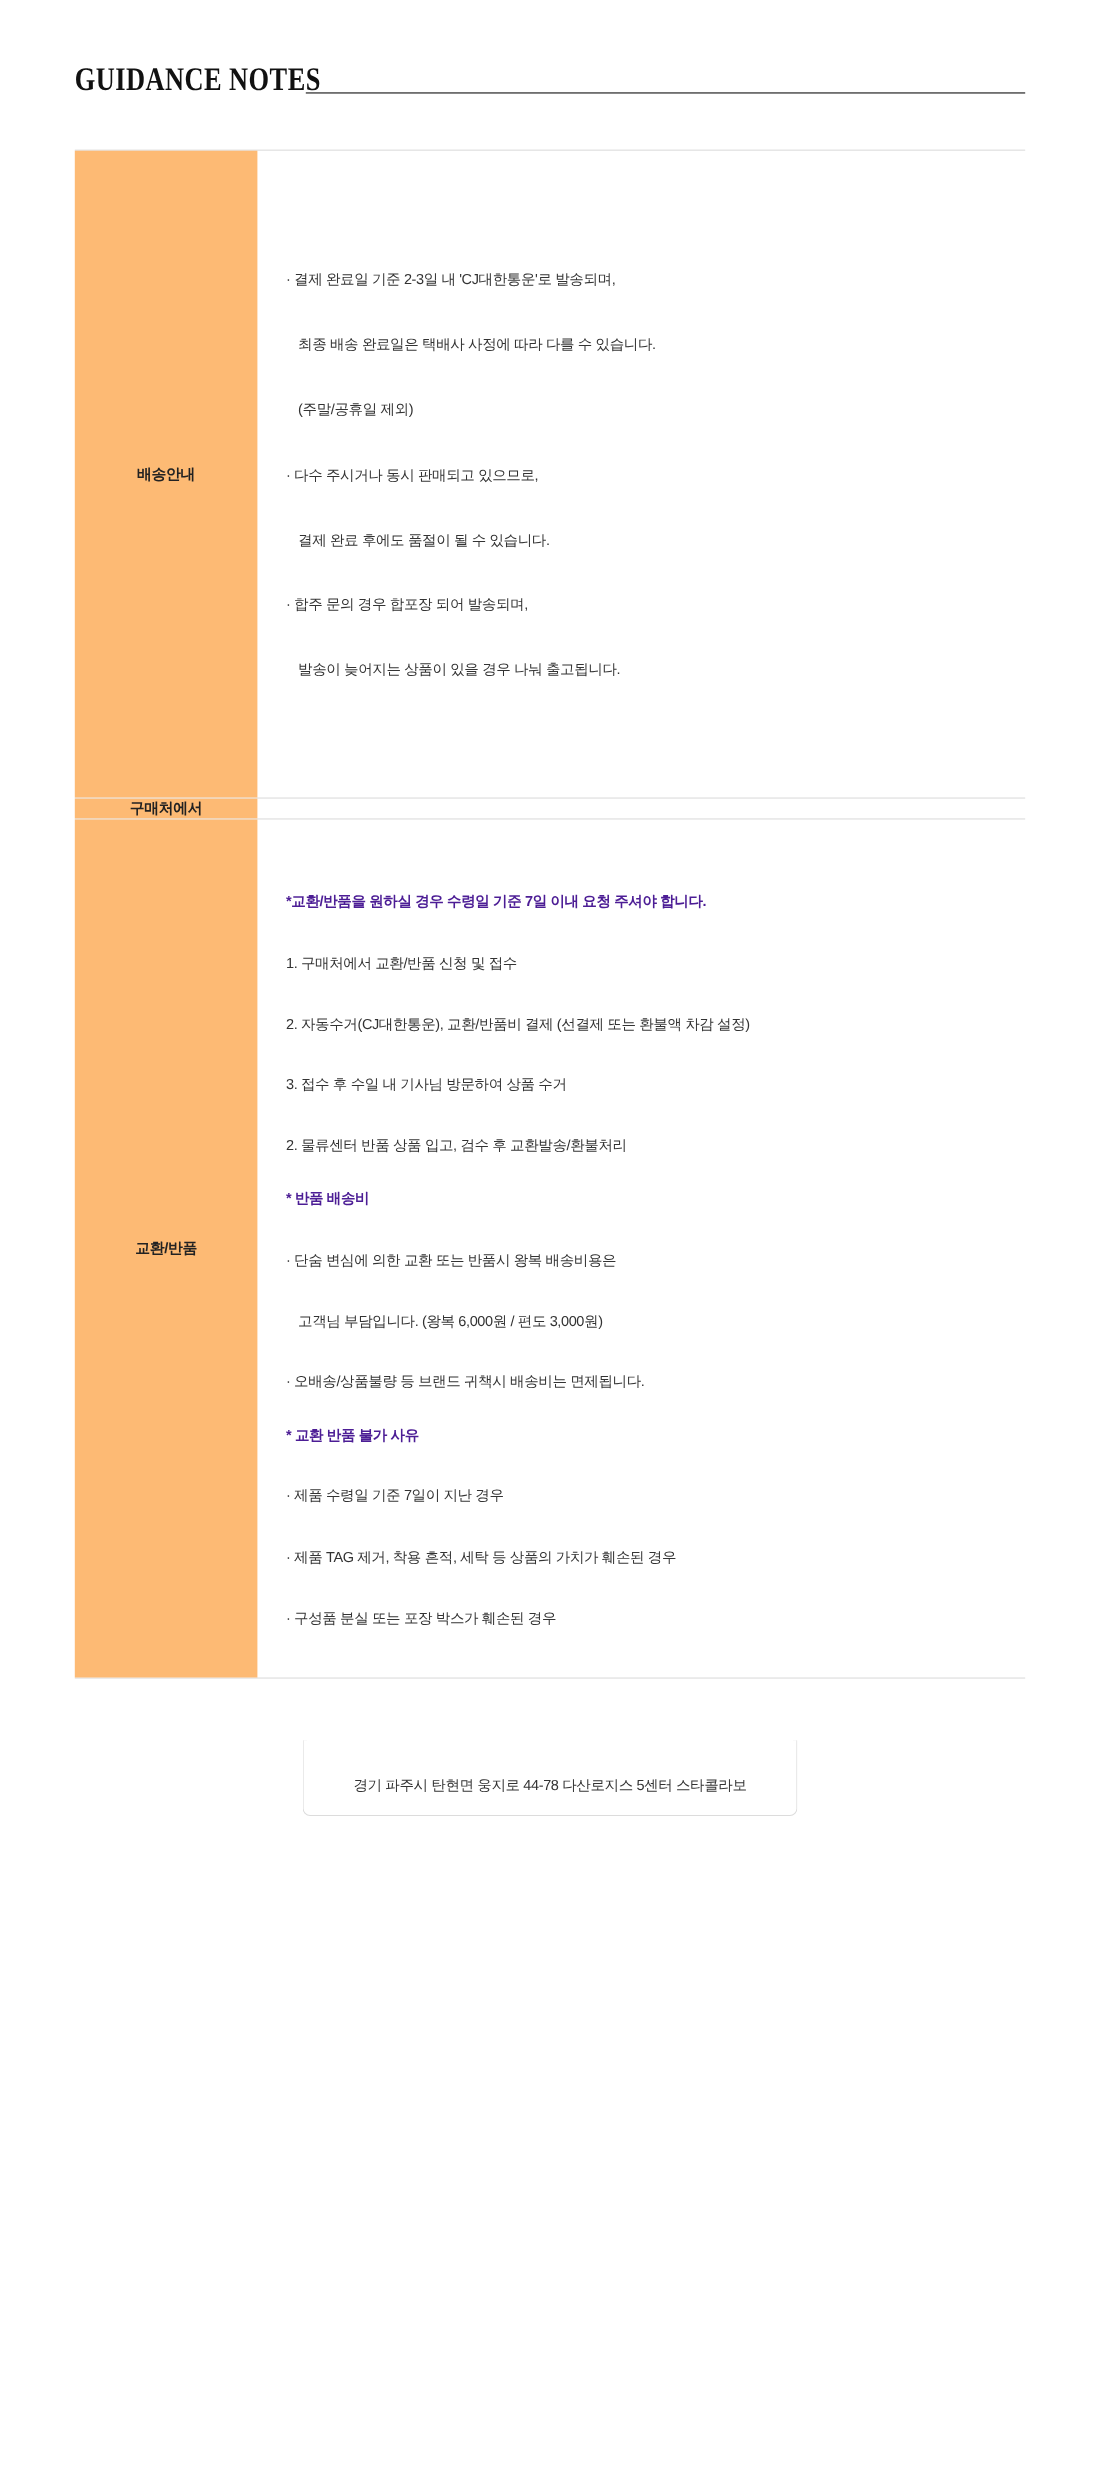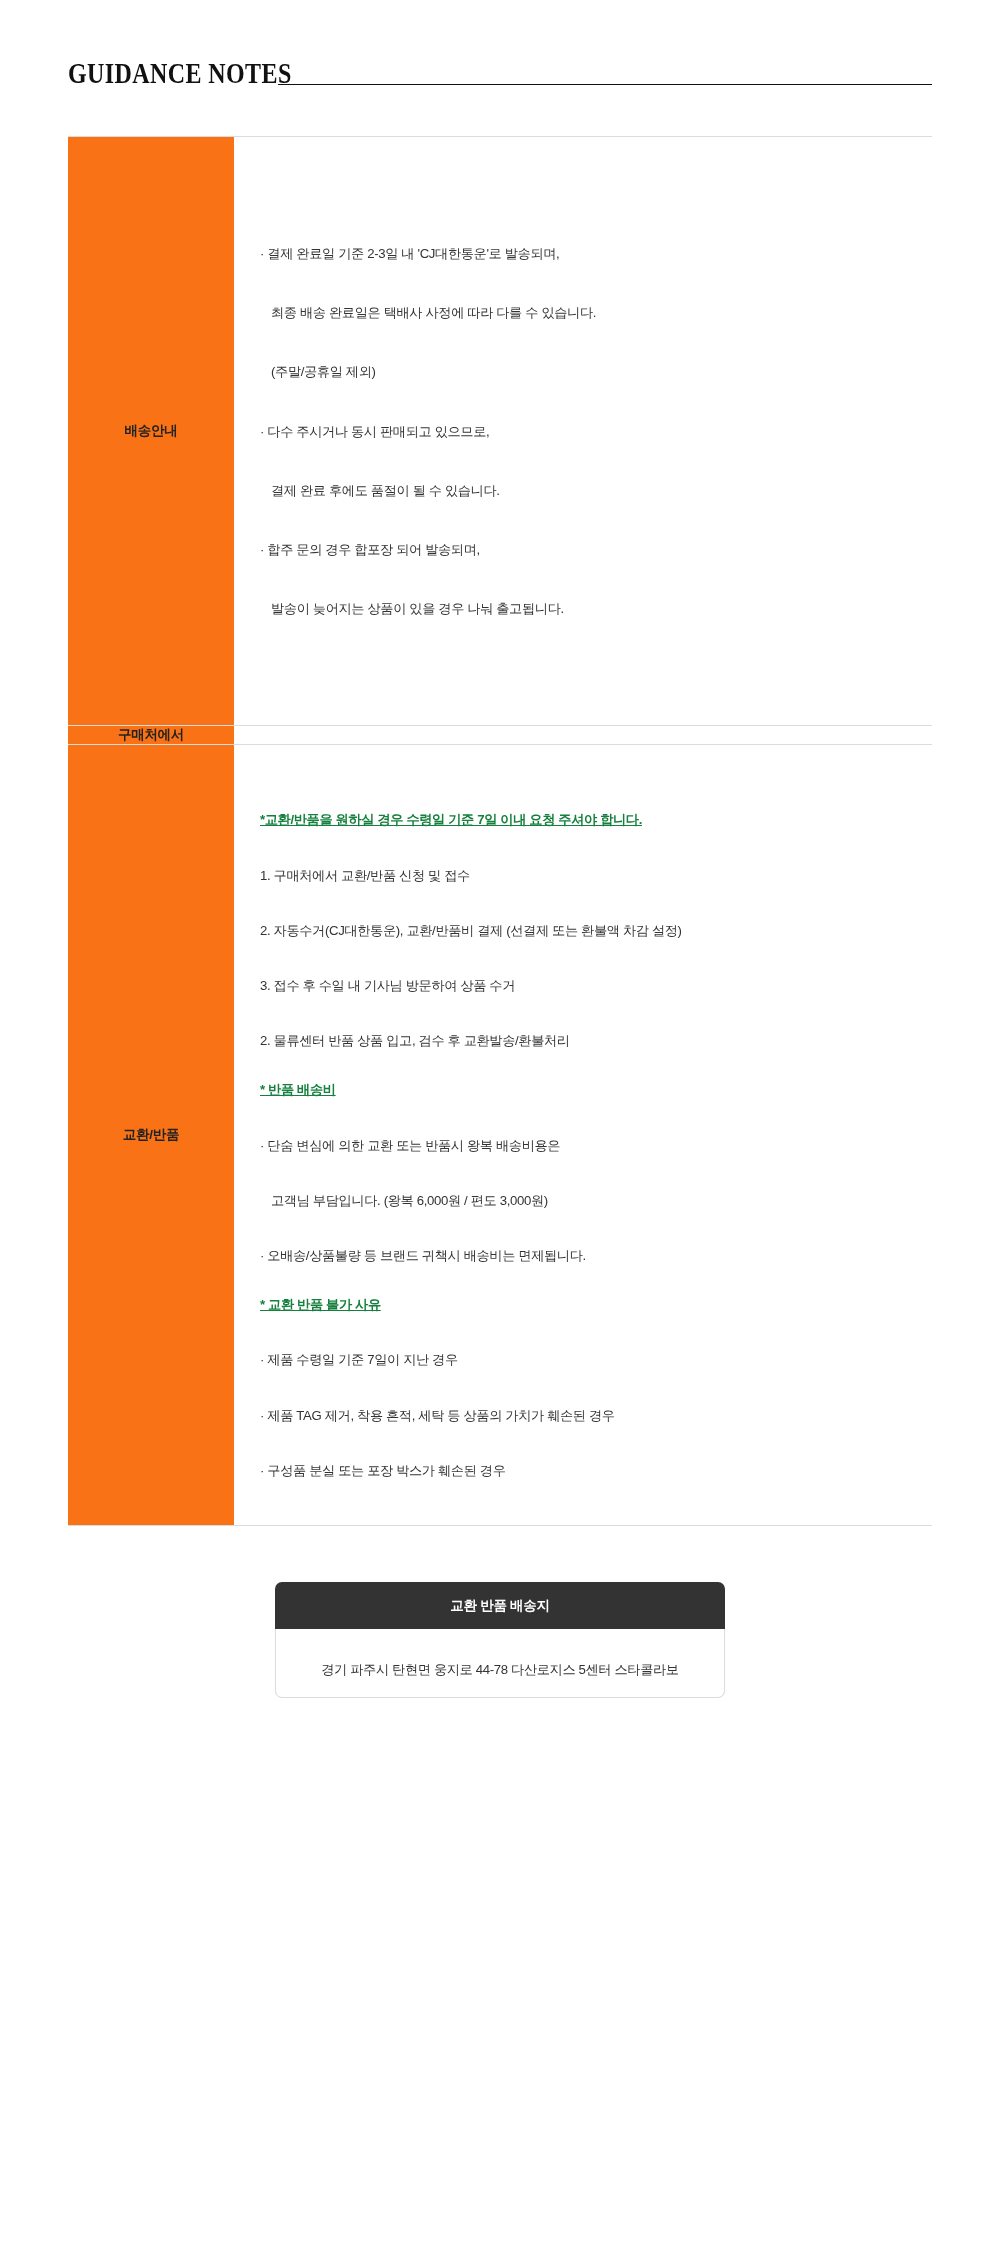--- a/index.html
+++ b/index.html
@@ -56,21 +56,21 @@
   .notice-row {
     display: flex;
     align-items: stretch;
     border-bottom: 1px solid #dcdcdc;
   }
   .notice-row:last-child { border-bottom: none; }
 
   .notice-label {
     width: 166px;
     flex: 0 0 166px;
-    background: #f97316;
+    background: #fdba74;
     display: flex;
     align-items: center;
     justify-content: center;
     font-size: 13.5px;
     font-weight: bold;
     color: #222222;
     letter-spacing: -0.3px;
   }
   .notice-body {
     flex: 1;
@@ -89,22 +89,21 @@
     color: #333333;
     letter-spacing: -0.35px;
     margin-bottom: 26px;
     white-space: pre;
     margin-top: 20px;
   }
   .line:last-child { margin-bottom: 0; }
   .line.indent { padding-left: 11px; }
   .line.bold {
     font-weight: bold;
-    color: #15803d;
-    text-decoration: underline;
+    color: #4c1d95;
   }
   .line.gap-top { margin-top: 14px; }
   .line.tight { margin-bottom: 22px; }
 
   
   .addr-wrap {
     margin: 56px auto 0 auto;
     width: 450px;
   }
   .addr-head {
@@ -173,19 +172,18 @@
         <div class="line bold gap-top tight">* 교환 반품 불가 사유</div>
         <div class="line tight">· 제품 수령일 기준 7일이 지난 경우</div>
         <div class="line tight">· 제품 TAG 제거, 착용 흔적, 세탁 등 상품의 가치가 훼손된 경우</div>
         <div class="line">· 구성품 분실 또는 포장 박스가 훼손된 경우</div>
       </div>
     </div>
 
   </div>
 
   <div class="addr-wrap">
-    <div class="addr-head">교환 반품 배송지</div>
     <div class="addr-body">경기 파주시 탄현면 웅지로 44-78 다산로지스 5센터 스타콜라보</div>
   </div>
 
   <div class="bottom-spacer"></div>
 
 </div>
 
 </body></html>

